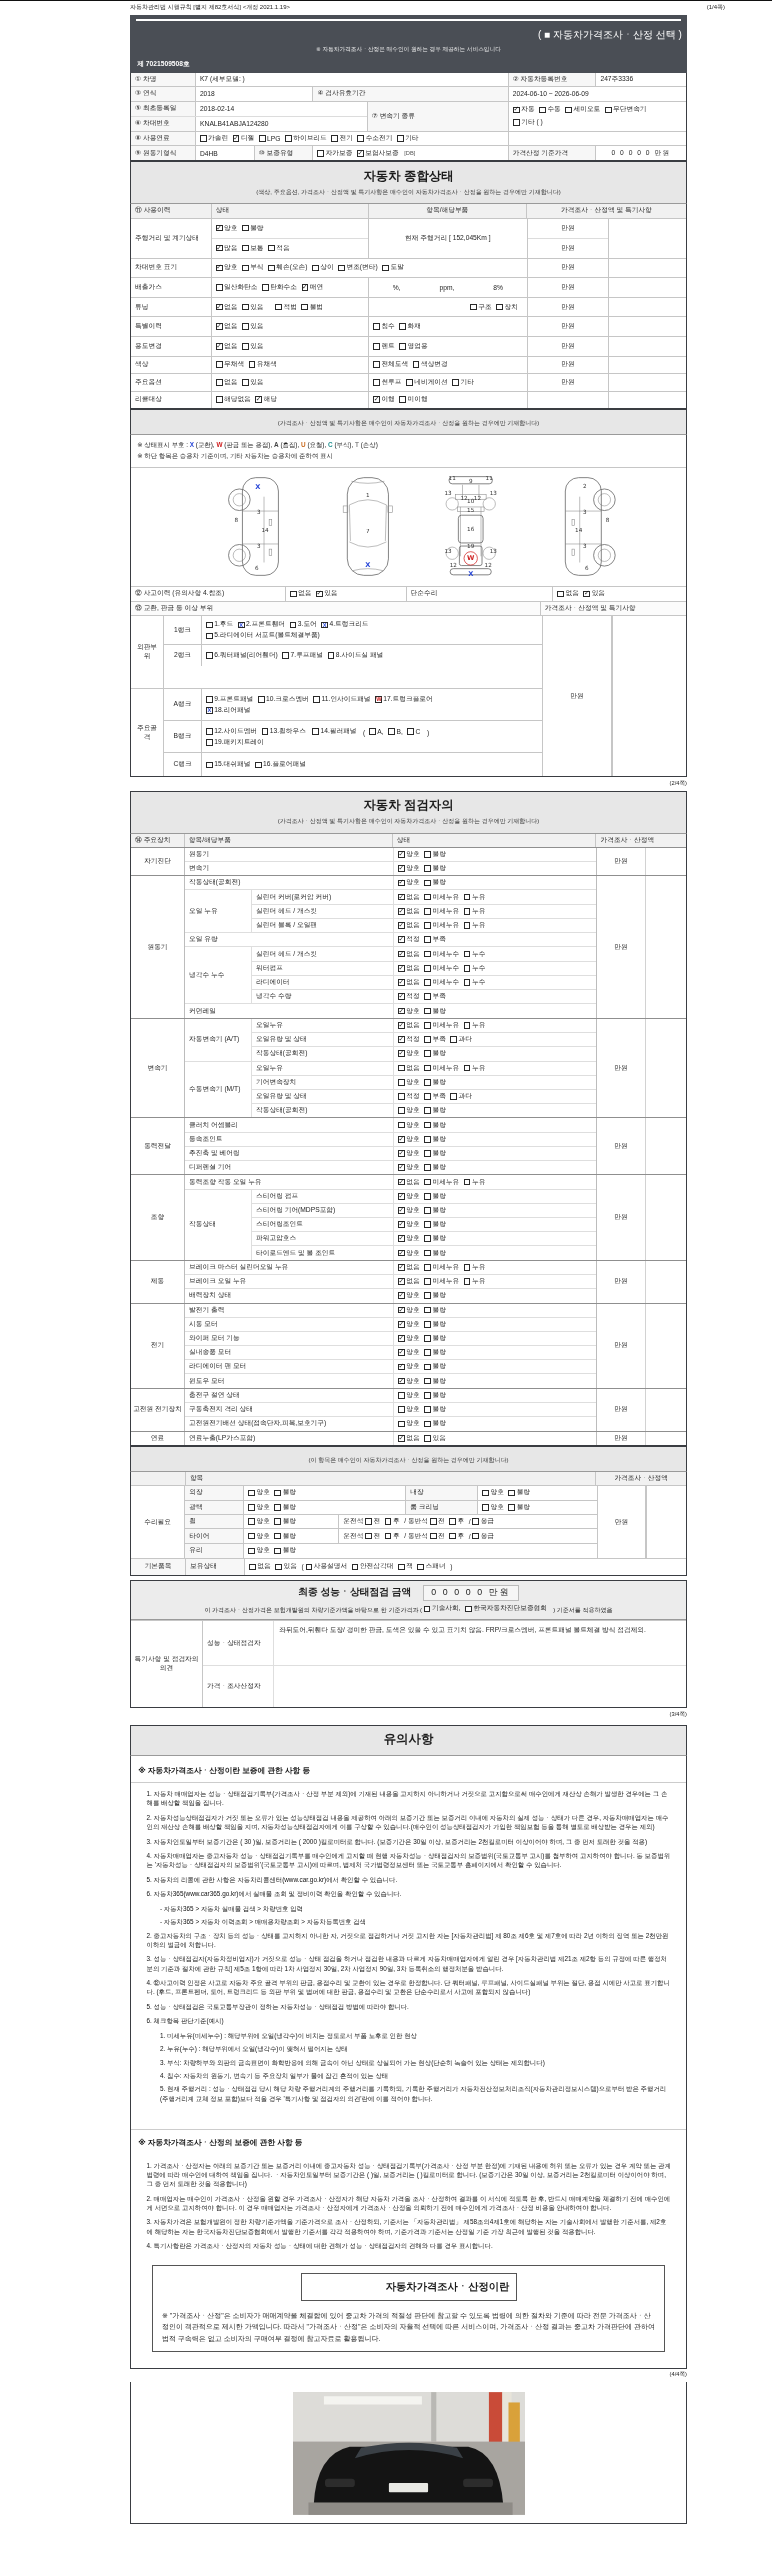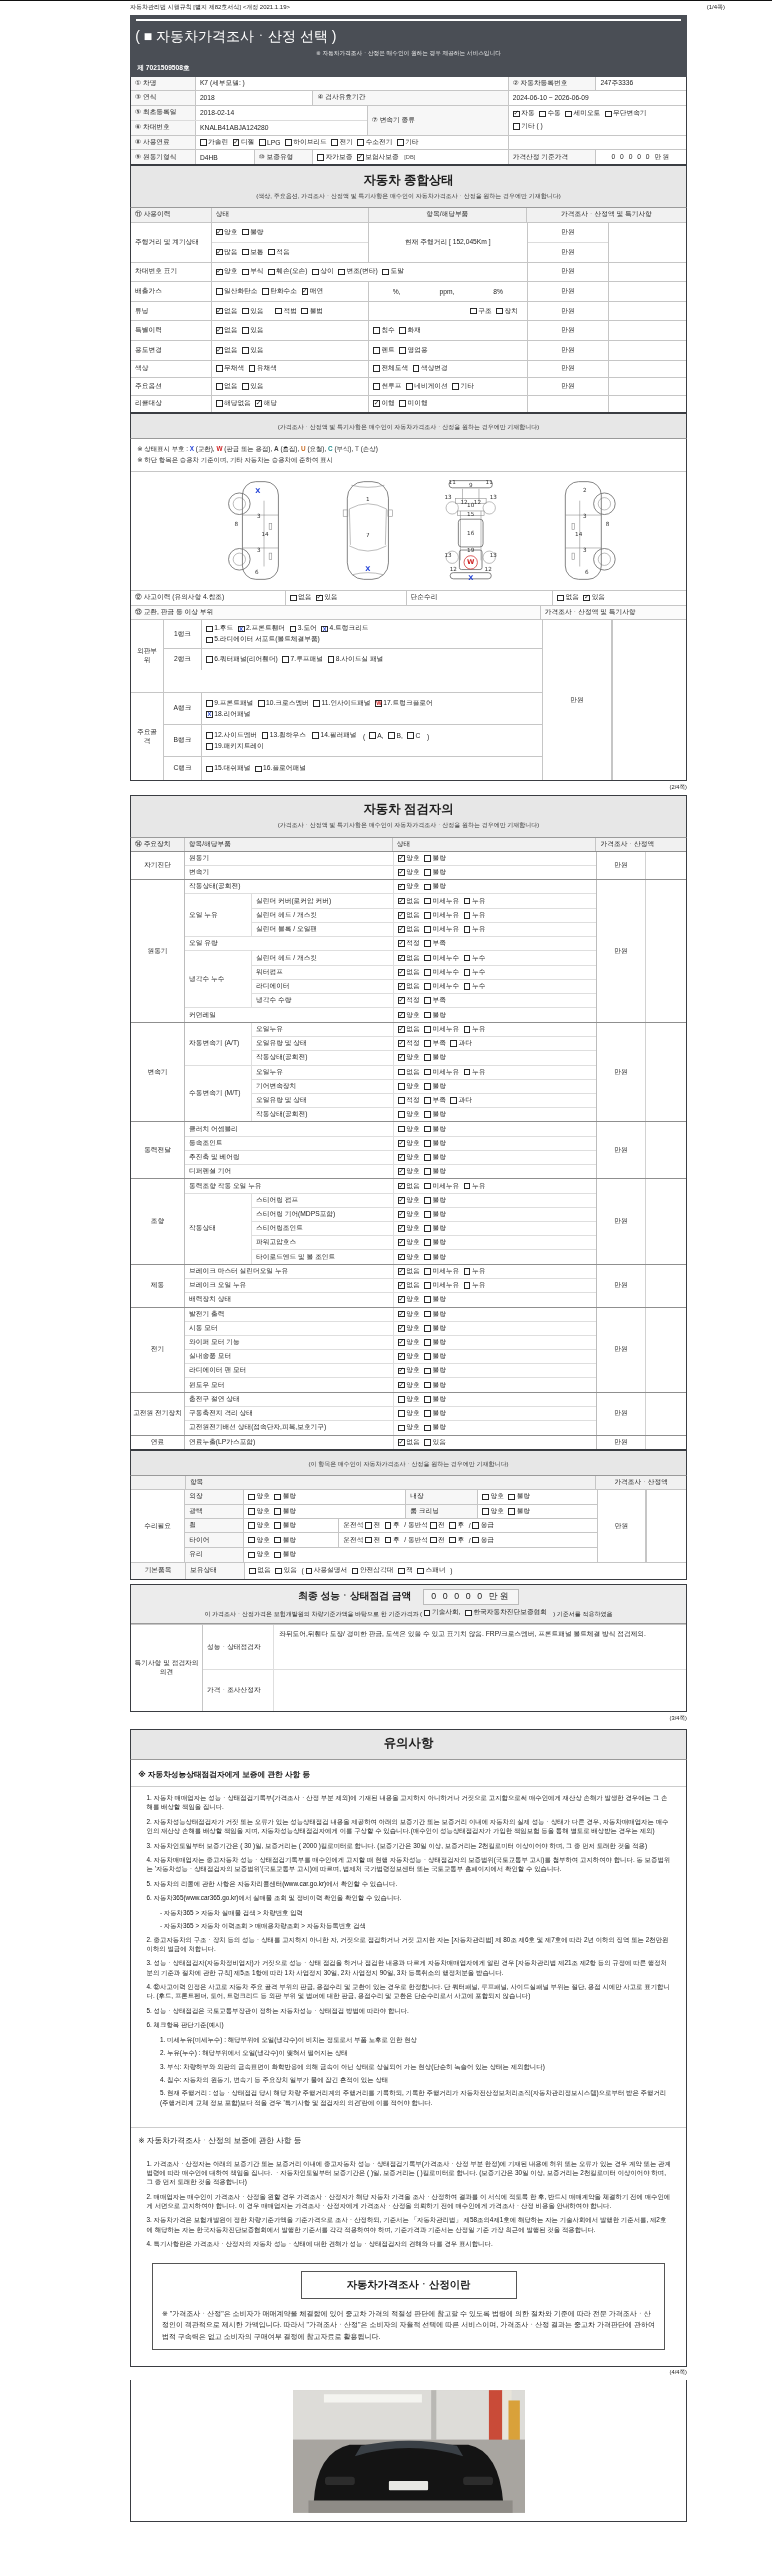--- a/index.html
+++ b/index.html
@@ -4,21 +4,21 @@
 <style>
   *{box-sizing:border-box;margin:0;padding:0}
   html,body{width:773px;background:#fff;font-family:"Liberation Sans","DejaVu Sans",sans-serif;color:#1c1c1c}
   body{height:2576px;overflow:hidden;border-top:1px solid #111;position:relative}
   .meta{width:595px;margin:2.1px 0 3.1px 130px;display:flex;justify-content:space-between;font-size:6px;color:#222}
   .doc{width:557px;margin-left:130px}
   
   .dhead{background:#4a4e55;color:#fff;padding:3.1px 5.2px 4.1px;position:relative}
   .dhead .stripe{height:1.5px;background:#fff;margin:1px 1px 7.2px}
   .dhead .t1{text-align:center;font-size:15px;font-weight:bold;letter-spacing:0.5px}
-  .dhead .t2{text-align:left;font-size:14px;margin-top:4.1px}
+  .dhead .t2{text-align:right;font-size:10px;margin-top:4.1px}
   .dhead .t3{text-align:center;font-size:5.7px;margin-top:3.6px;color:#eee}
   .dhead .docno{font-size:6.7px;font-weight:bold;margin-top:6.2px;padding-left:2.1px}
   
   .sech{background:#e7e7e7;border-top:1.5px solid #3a3d42;border-left:1px solid #3a3d42;border-right:1px solid #3a3d42;border-bottom:0.5px solid #9a9a9a;text-align:center;padding:5.7px 3.1px 6.2px}
   .sech .st{font-size:12.4px;font-weight:bold}
   .sech .ss{font-size:6px;margin-top:3.1px;color:#333}
   .tbl{border:1px solid #3a3d42;border-top:none;background:#fff}
   .rowline{display:flex;border-bottom:0.5px solid #c6c6c6;min-height:14.4px;align-items:stretch}
   .rowline:last-child{border-bottom:none}
   .cell{padding:2.1px 4.1px;font-size:6.7px;display:flex;align-items:center;border-right:0.5px solid #c6c6c6}
@@ -85,26 +85,26 @@
   .rm-l{width:72px;display:flex;align-items:center;justify-content:center;font-size:6.7px;border-right:0.5px solid #c6c6c6;padding:2.1px;text-align:center}
   .rm-rows{flex:1;display:flex;flex-direction:column}
   .rm-row{display:flex;border-bottom:0.5px solid #dedede;flex:1}
   .rm-row:last-child{border-bottom:none}
   .rm-sl{width:71px;padding:3.1px 4.1px;border-right:0.5px solid #dedede;font-size:6.7px;display:flex;align-items:center}
   .rm-tx{flex:1;padding:4.1px 5.2px;font-size:6.7px;line-height:1.5}
   .pgmark{width:595px;margin-left:130px;text-align:right;font-size:5.7px;padding:2.6px 0;color:#222}
   
   .notice-body{padding:3.1px 0 7.2px}
   .nb-title{font-size:7.7px;font-weight:bold;padding:7.2px 7.2px 6.2px;border-bottom:0.5px solid #ccc}
-  .nb-title2{font-size:7.7px;font-weight:normal;padding:8.2px 7.2px 6.2px;border-top:0.5px solid #ccc;margin-top:14px}
+  .nb-title2{font-size:7.7px;font-weight:bold;padding:8.2px 7.2px 6.2px;border-top:0.5px solid #ccc;margin-top:20px}
   .n-items{padding:6.2px 13.4px 2.1px 15.5px}
   .n1,.n2{font-size:6.4px;line-height:1.45;margin-bottom:5.2px;color:#111}
   .n2{margin-left:13.4px;margin-bottom:4.1px}
   .pricebox{border:0.5px solid #555;margin:7.2px 20.6px 8.2px;padding:7.2px 9.3px}
-  .pb-t{border:0.5px solid #555;width:216px;margin:0 auto 8.2px;text-align:center;font-size:10.3px;font-weight:bold;padding:6.2px}
+  .pb-t{border:0.5px solid #555;width:216px;margin:0 auto 8.2px;text-align:right;font-size:10.3px;font-weight:bold;padding:6.2px}
   .pb-x{font-size:7px;line-height:1.65}
   
   .photos{border:1px solid #3a3d42;border-top:none;padding:5.2px 0 7.2px;text-align:center}
   .photo{margin:5.2px auto 0;display:block}
 </style>
 </head>
 <body>
 
 <div class="meta">
   <span>자동차관리법 시행규칙 [별지 제82호서식] &lt;개정 2021.1.19&gt;</span>
@@ -1643,21 +1643,21 @@
         </div>
       </div>
     </div>
   </div>
   <div class="pgmark" style="width:557px;margin-left:0">(3/4쪽)</div>
 
   <div class="sech" style="margin-top:3.1px">
     <div class="st">유의사항</div>
   </div>
   <div class="tbl notice-body">
-    <div class="nb-title">※ 자동차성능상태점검자에게 보증에 관한 사항 등</div>
+    <div class="nb-title">※ 자동차가격조사ㆍ산정이란 보증에 관한 사항 등</div>
     <div class="n-items">
       <div class="n1">1.  자동차 매매업자는 성능ㆍ상태점검기록부(가격조사ㆍ산정 부분 제외)에 기재된 내용을 고지하지 아니하거나 거짓으로 고지함으로써 매수인에게 재산상 손해가 발생한 경우에는 그 손해를 배상할 책임을 집니다.</div>
       <div class="n1">2.  자동차성능상태점검자가 거짓 또는 오류가 있는 성능상태점검 내용을 제공하여 아래의 보증기간 또는 보증거리 이내에 자동차의 실제 성능ㆍ상태가 다른 경우, 자동차매매업자는 매수인의 재산상 손해를 배상할 책임을 지며, 자동차성능상태점검자에게 이를 구상할 수 있습니다.(매수인이 성능상태점검자가 가입한 책임보험 등을 통해 별도로 배상받는 경우는 제외)</div>
       <div class="n1">3.  자동차인도일부터 보증기간은 ( 30 )일, 보증거리는 ( 2000 )킬로미터로 합니다. (보증기간은 30일 이상, 보증거리는 2천킬로미터 이상이어야 하며, 그 중 먼저 도래한 것을 적용)</div>
       <div class="n1">4.  자동차매매업자는 중고자동차 성능ㆍ상태점검기록부를 매수인에게 고지할 때 현행 자동차성능ㆍ상태점검자의 보증범위(국토교통부 고시)를 첨부하여 고지하여야 합니다. 동 보증범위는 '자동차성능ㆍ상태점검자의 보증범위'(국토교통부 고시)에 따르며, 법제처 국가법령정보센터 또는 국토교통부 홈페이지에서 확인할 수 있습니다.</div>
       <div class="n1">5.  자동차의 리콜에 관한 사항은 자동차리콜센터(www.car.go.kr)에서 확인할 수 있습니다.</div>
       <div class="n1">6.  자동차365(www.car365.go.kr)에서 실매물 조회 및 정비이력 확인을 확인할 수 있습니다.</div>
       <div class="n2">- 자동차365 &gt; 자동차 실매물 검색 &gt; 차량번호 입력</div>
       <div class="n2">- 자동차365 &gt; 자동차 이력조회 &gt; 매매용차량조회 &gt; 자동차등록번호 검색</div>
       <div class="n1">2.  중고자동차의 구조ㆍ장치 등의 성능ㆍ상태를 고지하지 아니한 자, 거짓으로 점검하거나 거짓 고지한 자는 [자동차관리법] 제 80조 제6호 및 제7호에 따라 2년 이하의 징역 또는 2천만원 이하의 벌금에 처합니다.</div>

